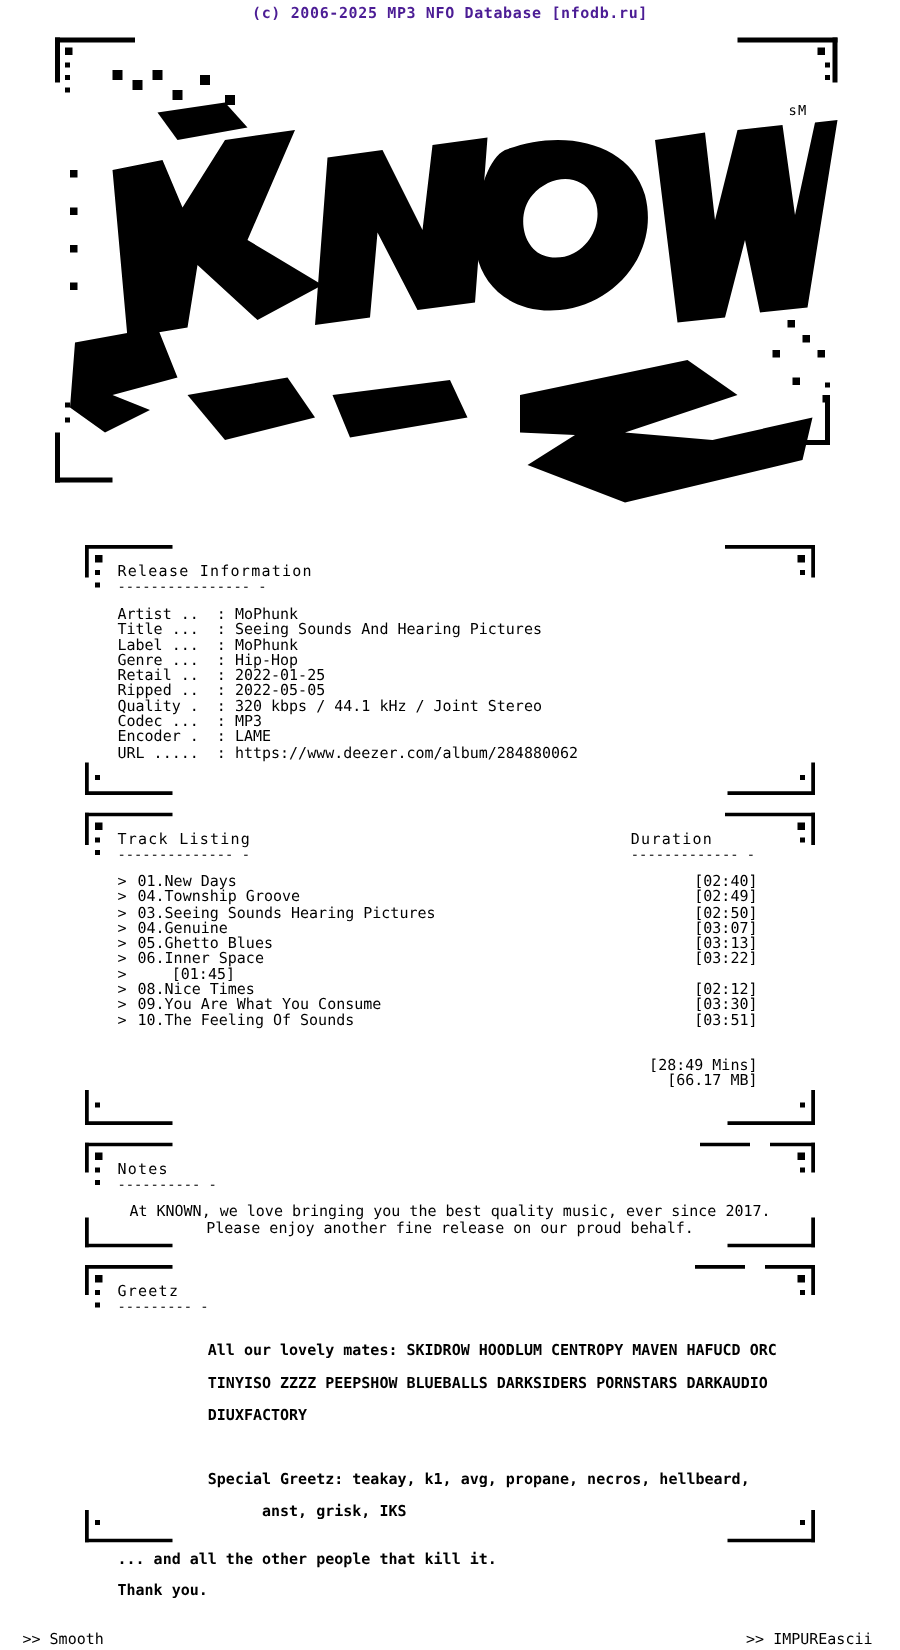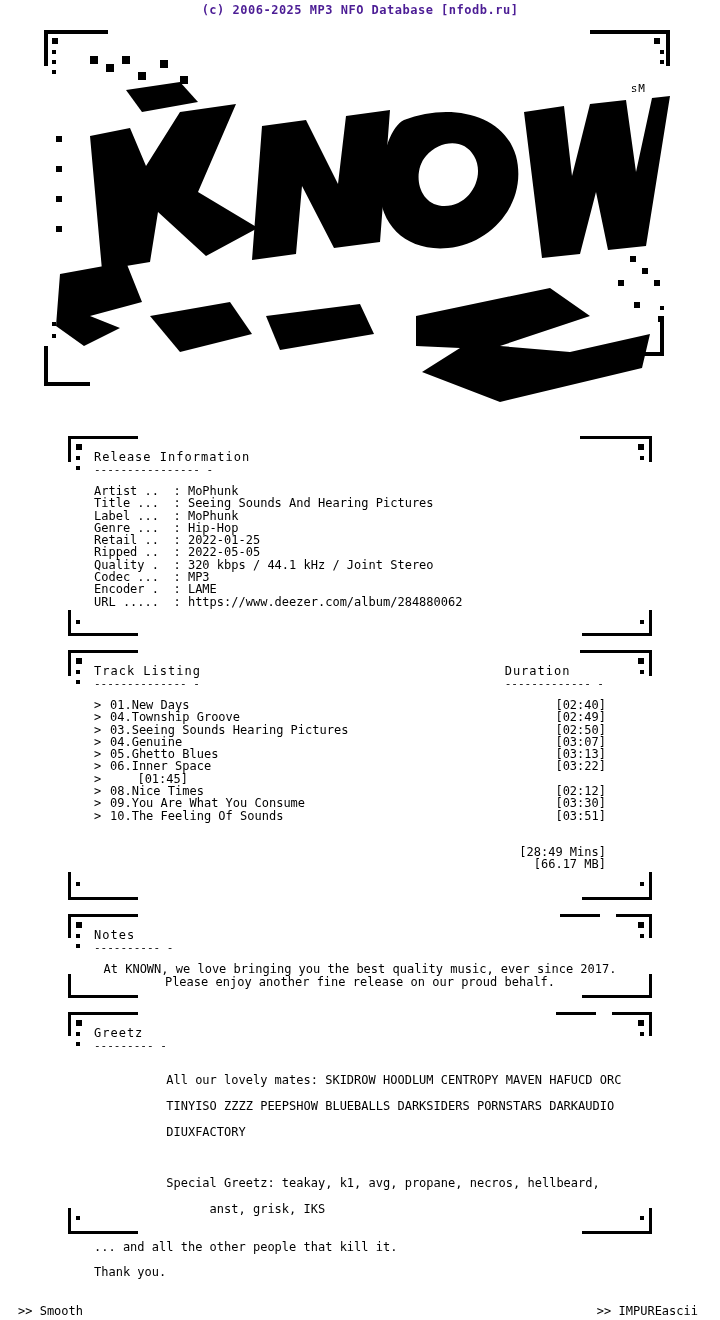--- a/index.html
+++ b/index.html
@@ -118,20 +118,21 @@
     padding: 0 6px;
     margin-top: 2px;
   }
   .notes-body .l1 { display: block; }
   .notes-body .l2 { display: block; }
 
   .greetz-body {
     font-size: 12px;
     line-height: 13px;
     margin-top: 6px;
+    font-weight: bold;
   }
   .greetz-body p { margin: 0 0 12px 0; white-space: pre-wrap; }
 
   .footer {
     position: absolute;
     bottom: 2px;
     left: 0;
     width: 720px;
     display: flex;
     justify-content: space-between;

